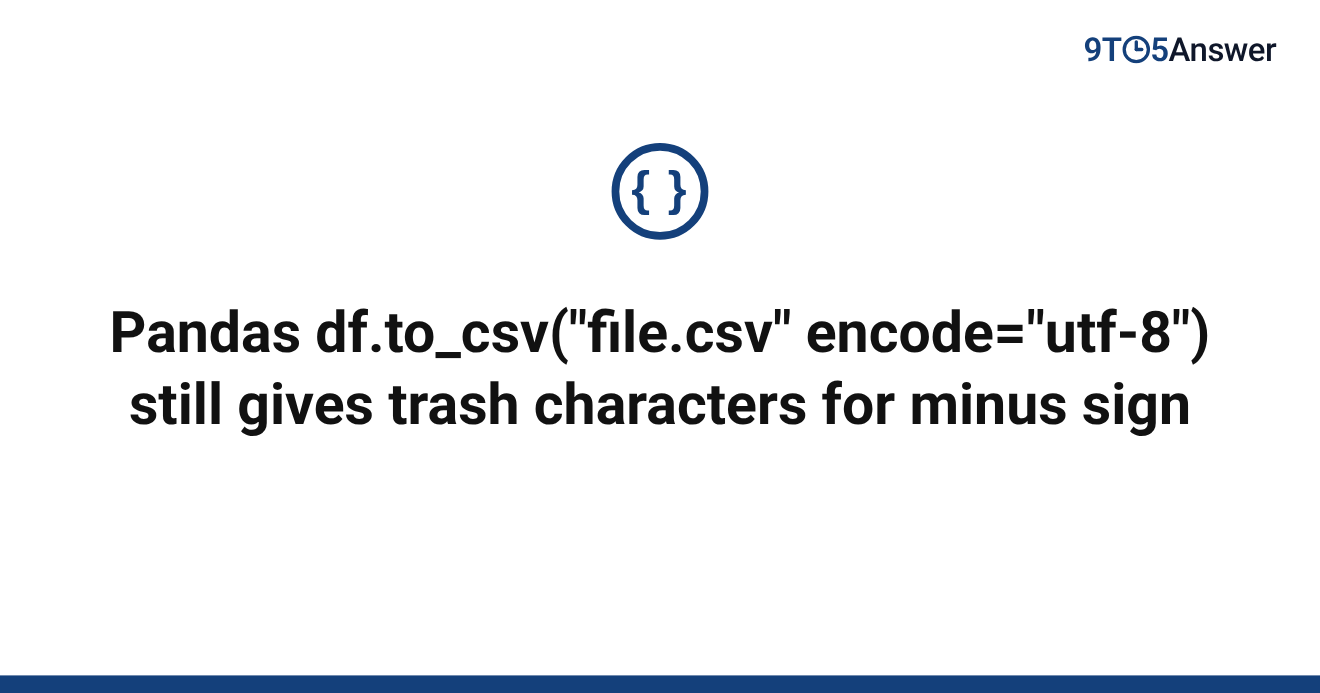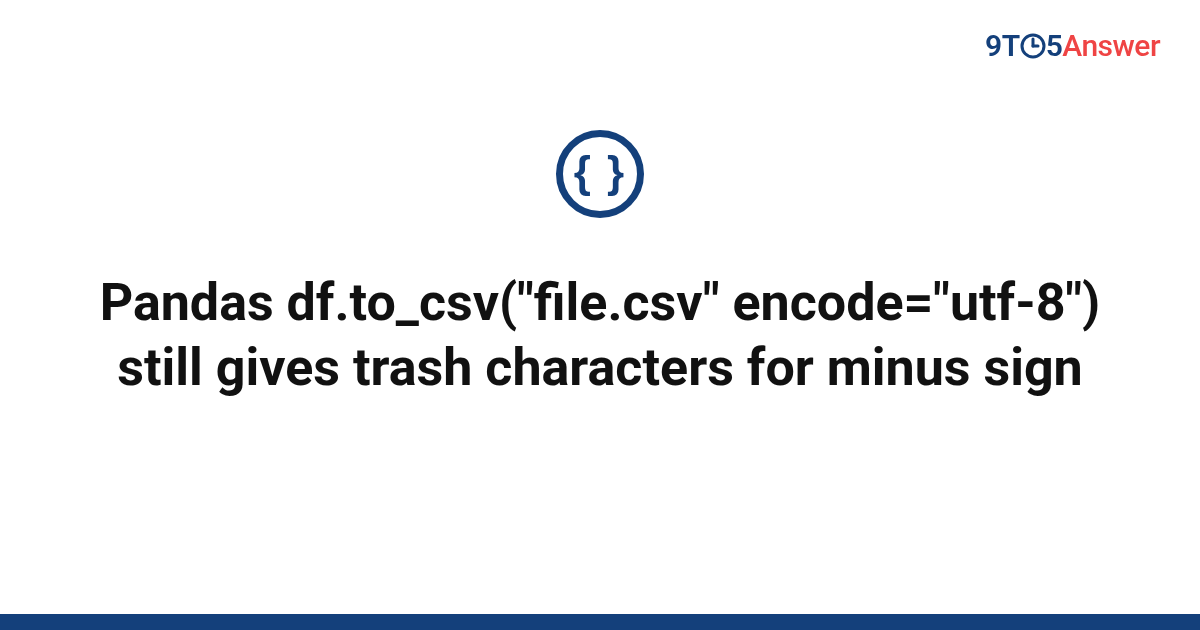--- a/index.html
+++ b/index.html
@@ -18,21 +18,21 @@
     letter-spacing: -0.5px;
     color: #14407b;
   }
   .logo .nine { color: #14407b; }
   .logo .t { color: #14407b; }
   .logo .o-clock {
     display: inline-block;
     vertical-align: baseline;
   }
   .logo .five { color: #14407b; }
-  .logo .answer { color: #ef4444; font-weight: 500; }
+  .logo .answer { color: #0f172a; font-weight: 500; }
   .content {
     position: absolute;
     top: 130px;
     left: 0;
     right: 0;
     text-align: center;
   }
   .icon-circle {
     width: 88px;
     height: 88px;

